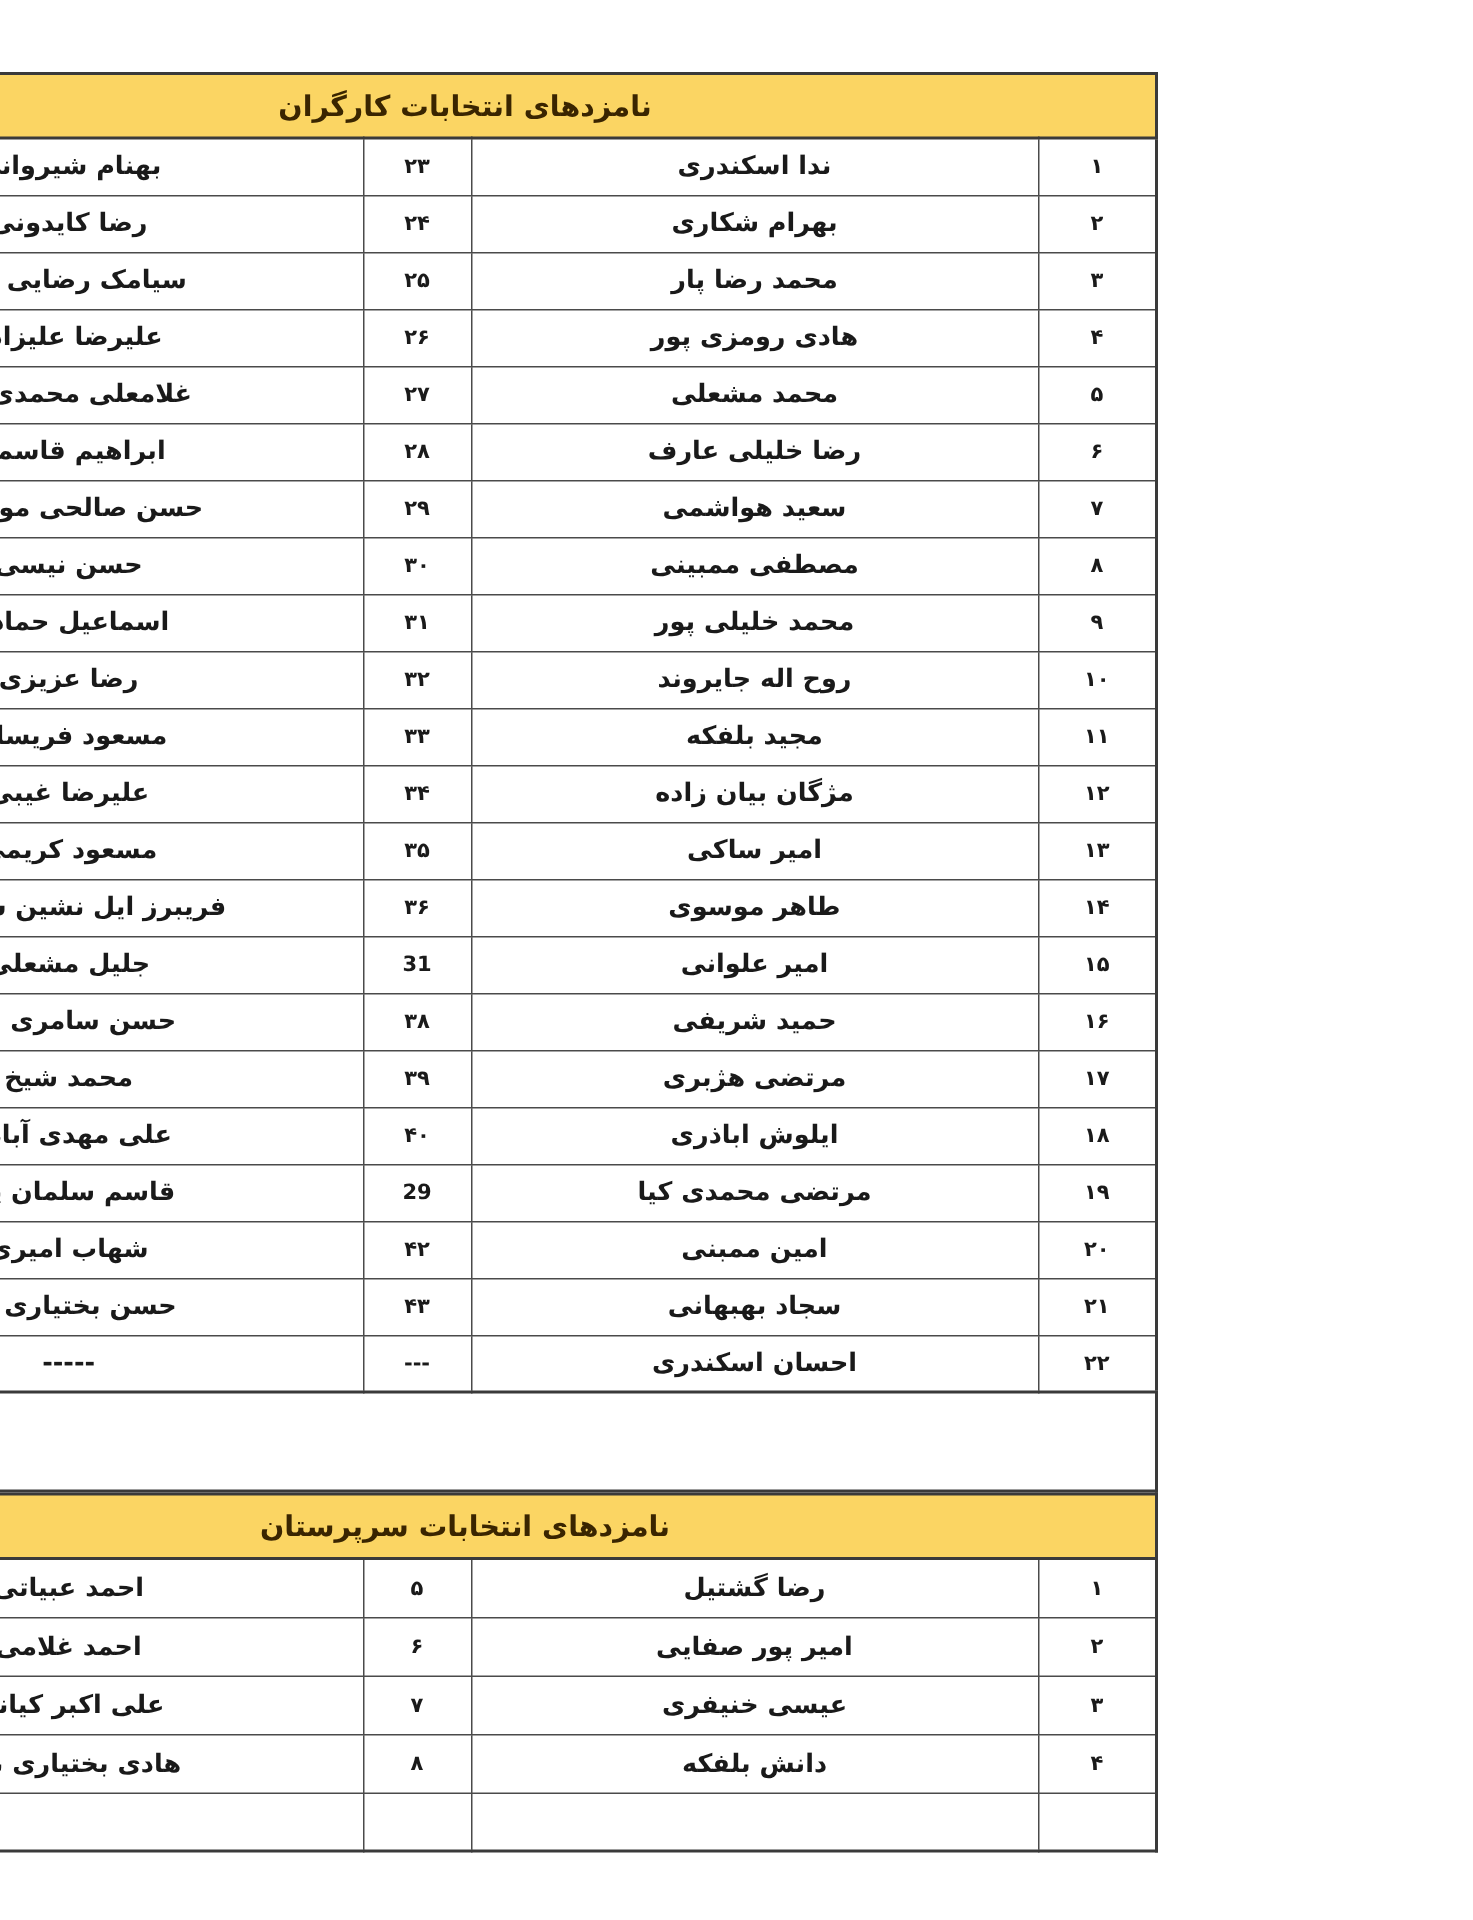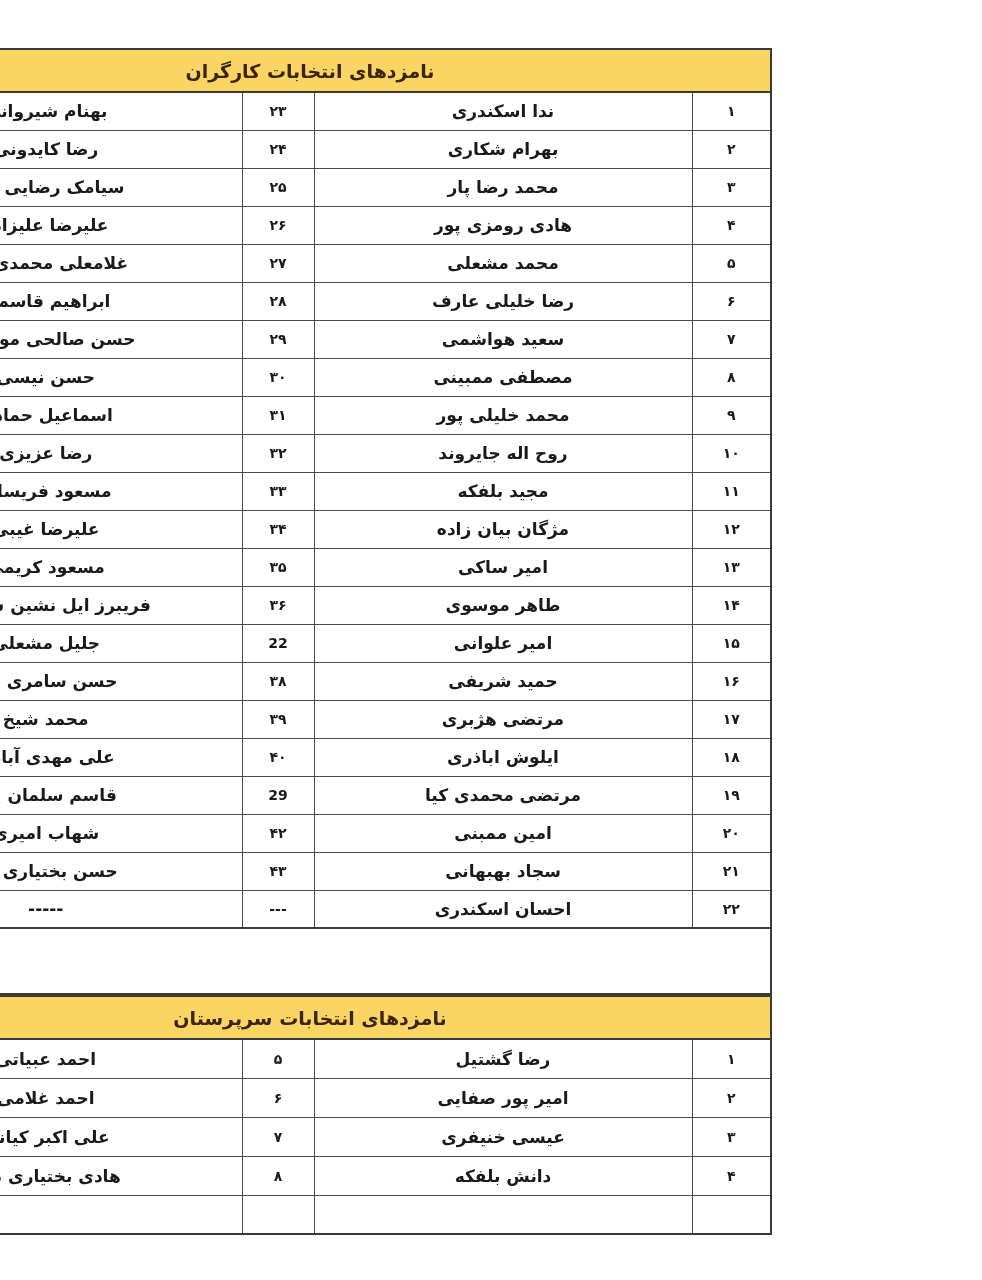--- a/index.html
+++ b/index.html
@@ -157,21 +157,21 @@
           </tr>
           <tr>
             <td class="num">۱۴</td>
             <td class="name">طاهر موسوی</td>
             <td class="num">۳۶</td>
             <td class="name">فریبرز ایل نشین سامانی</td>
           </tr>
           <tr>
             <td class="num">۱۵</td>
             <td class="name">امیر علوانی</td>
-            <td class="num">22</td>
+            <td class="num">31</td>
             <td class="name">جلیل مشعلی</td>
           </tr>
           <tr>
             <td class="num">۱۶</td>
             <td class="name">حمید شریفی</td>
             <td class="num">۳۸</td>
             <td class="name">حسن سامری پور</td>
           </tr>
           <tr>
             <td class="num">۱۷</td>

